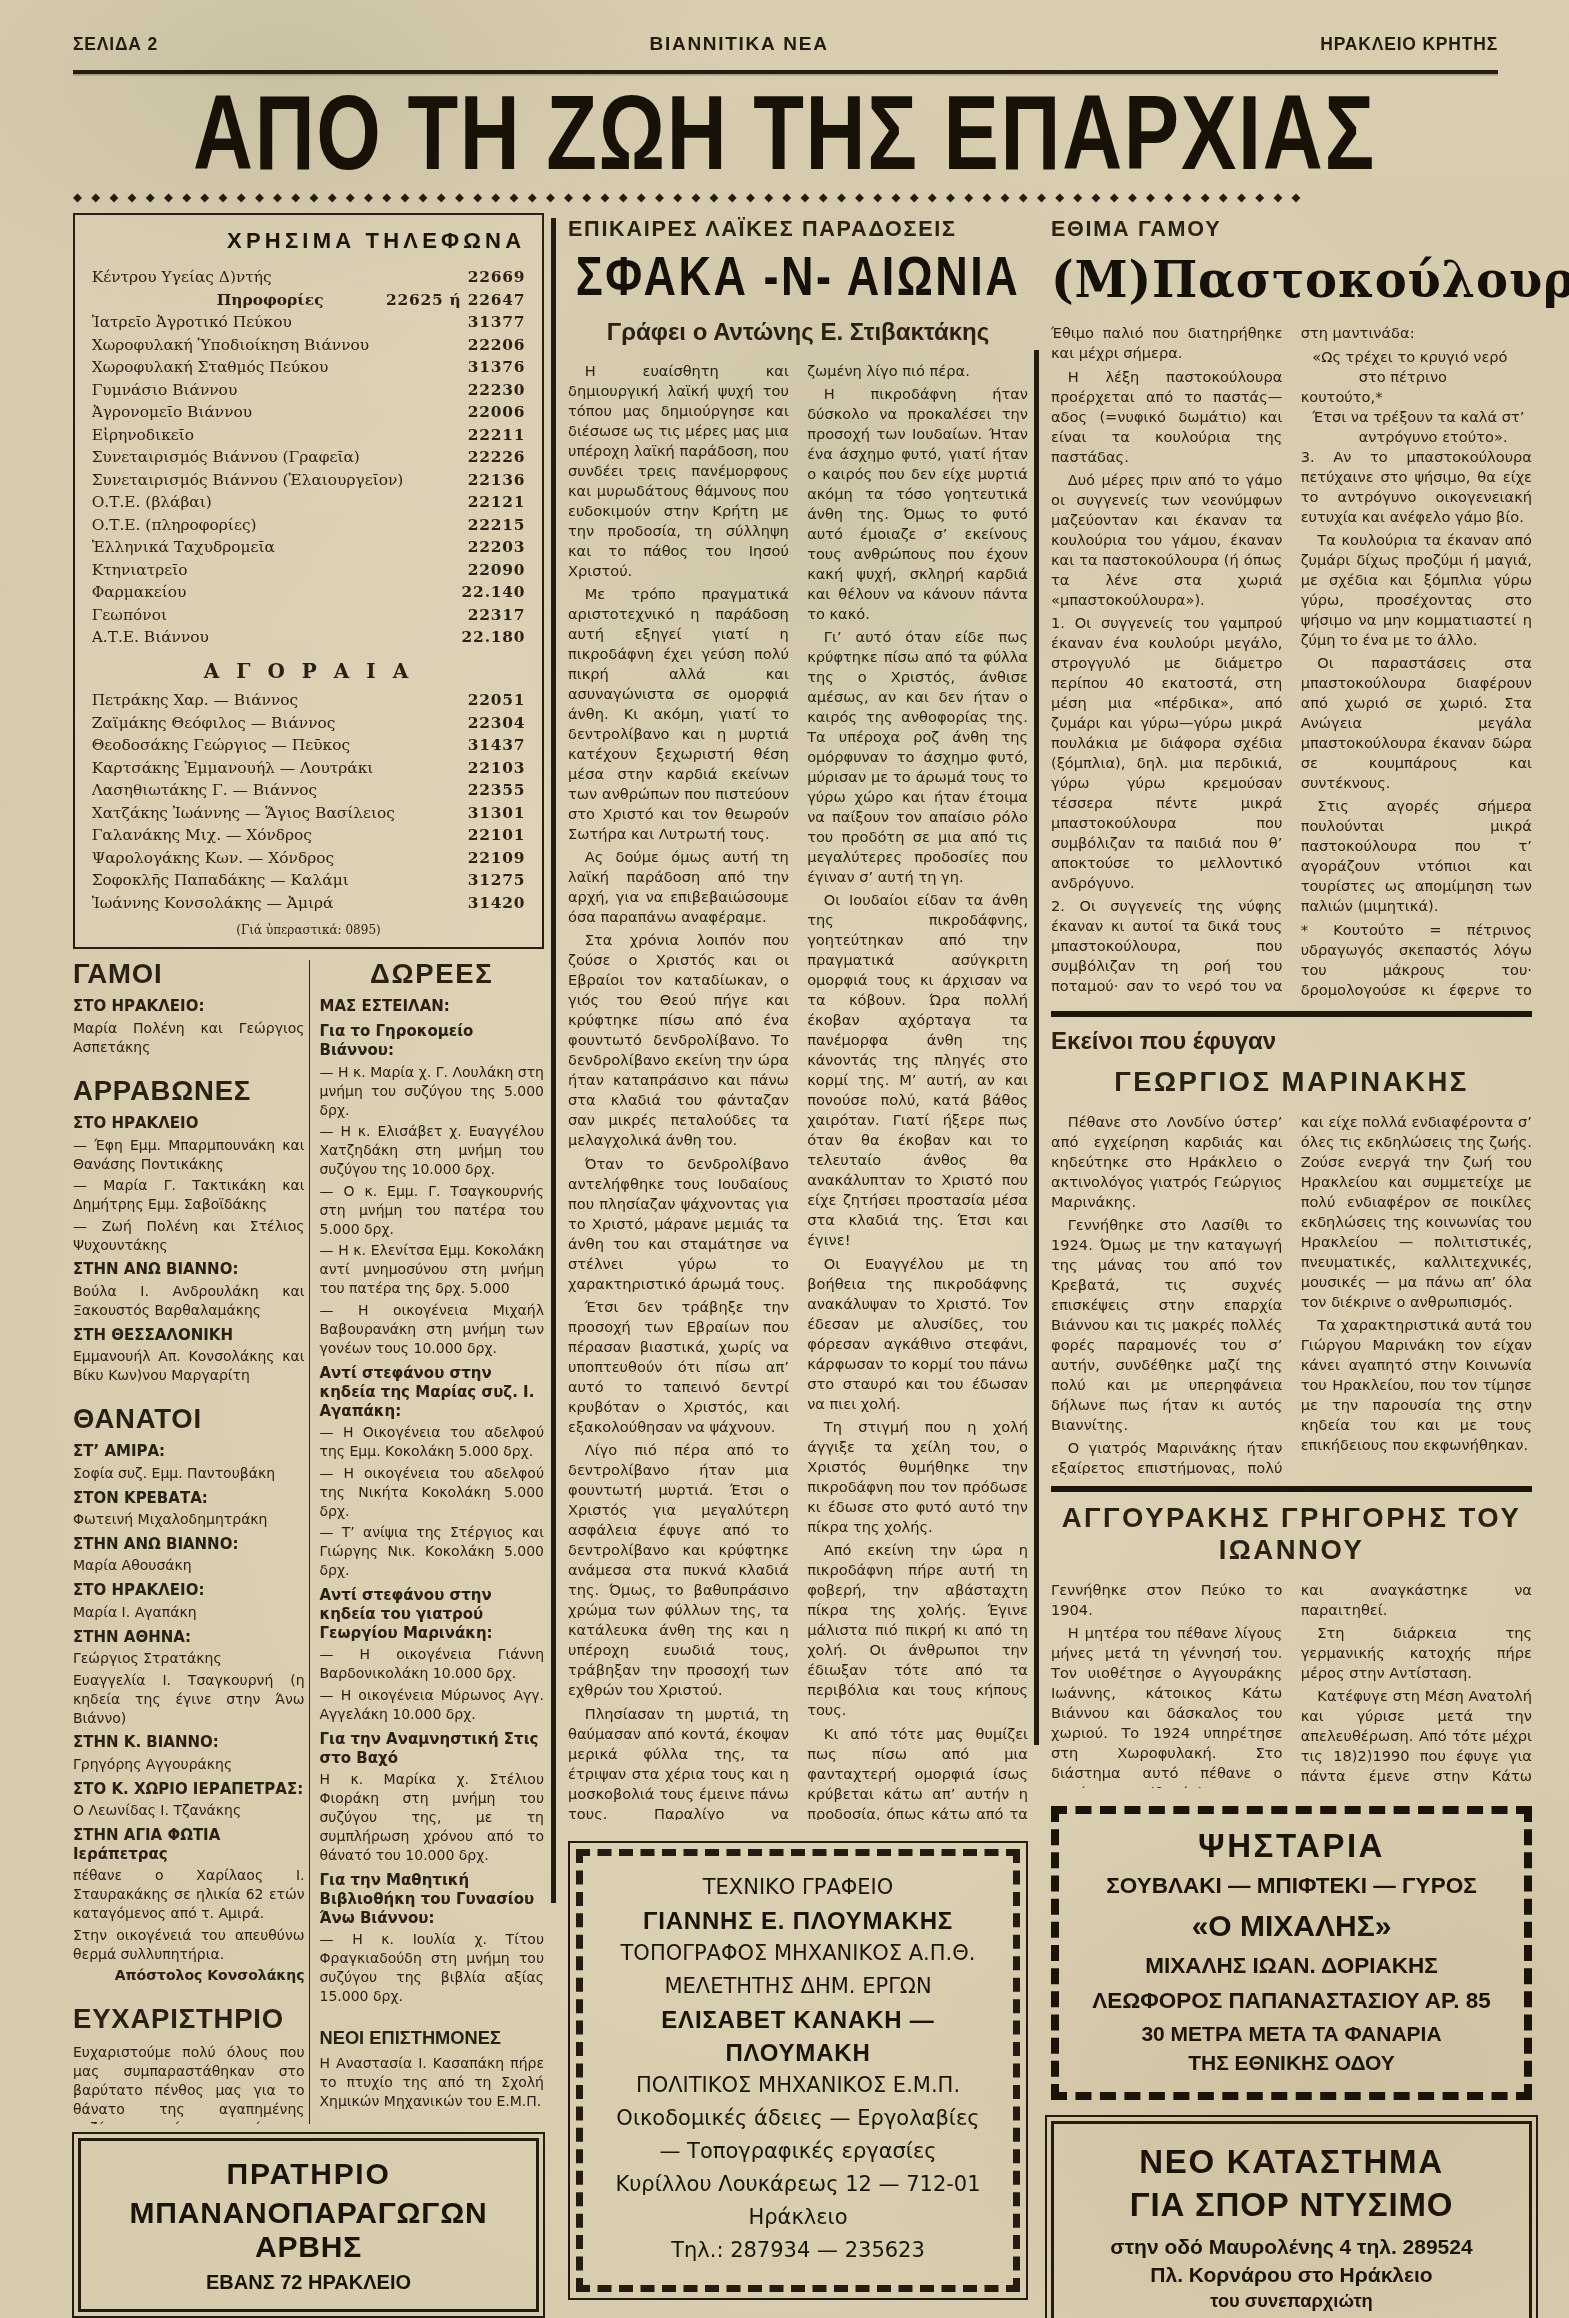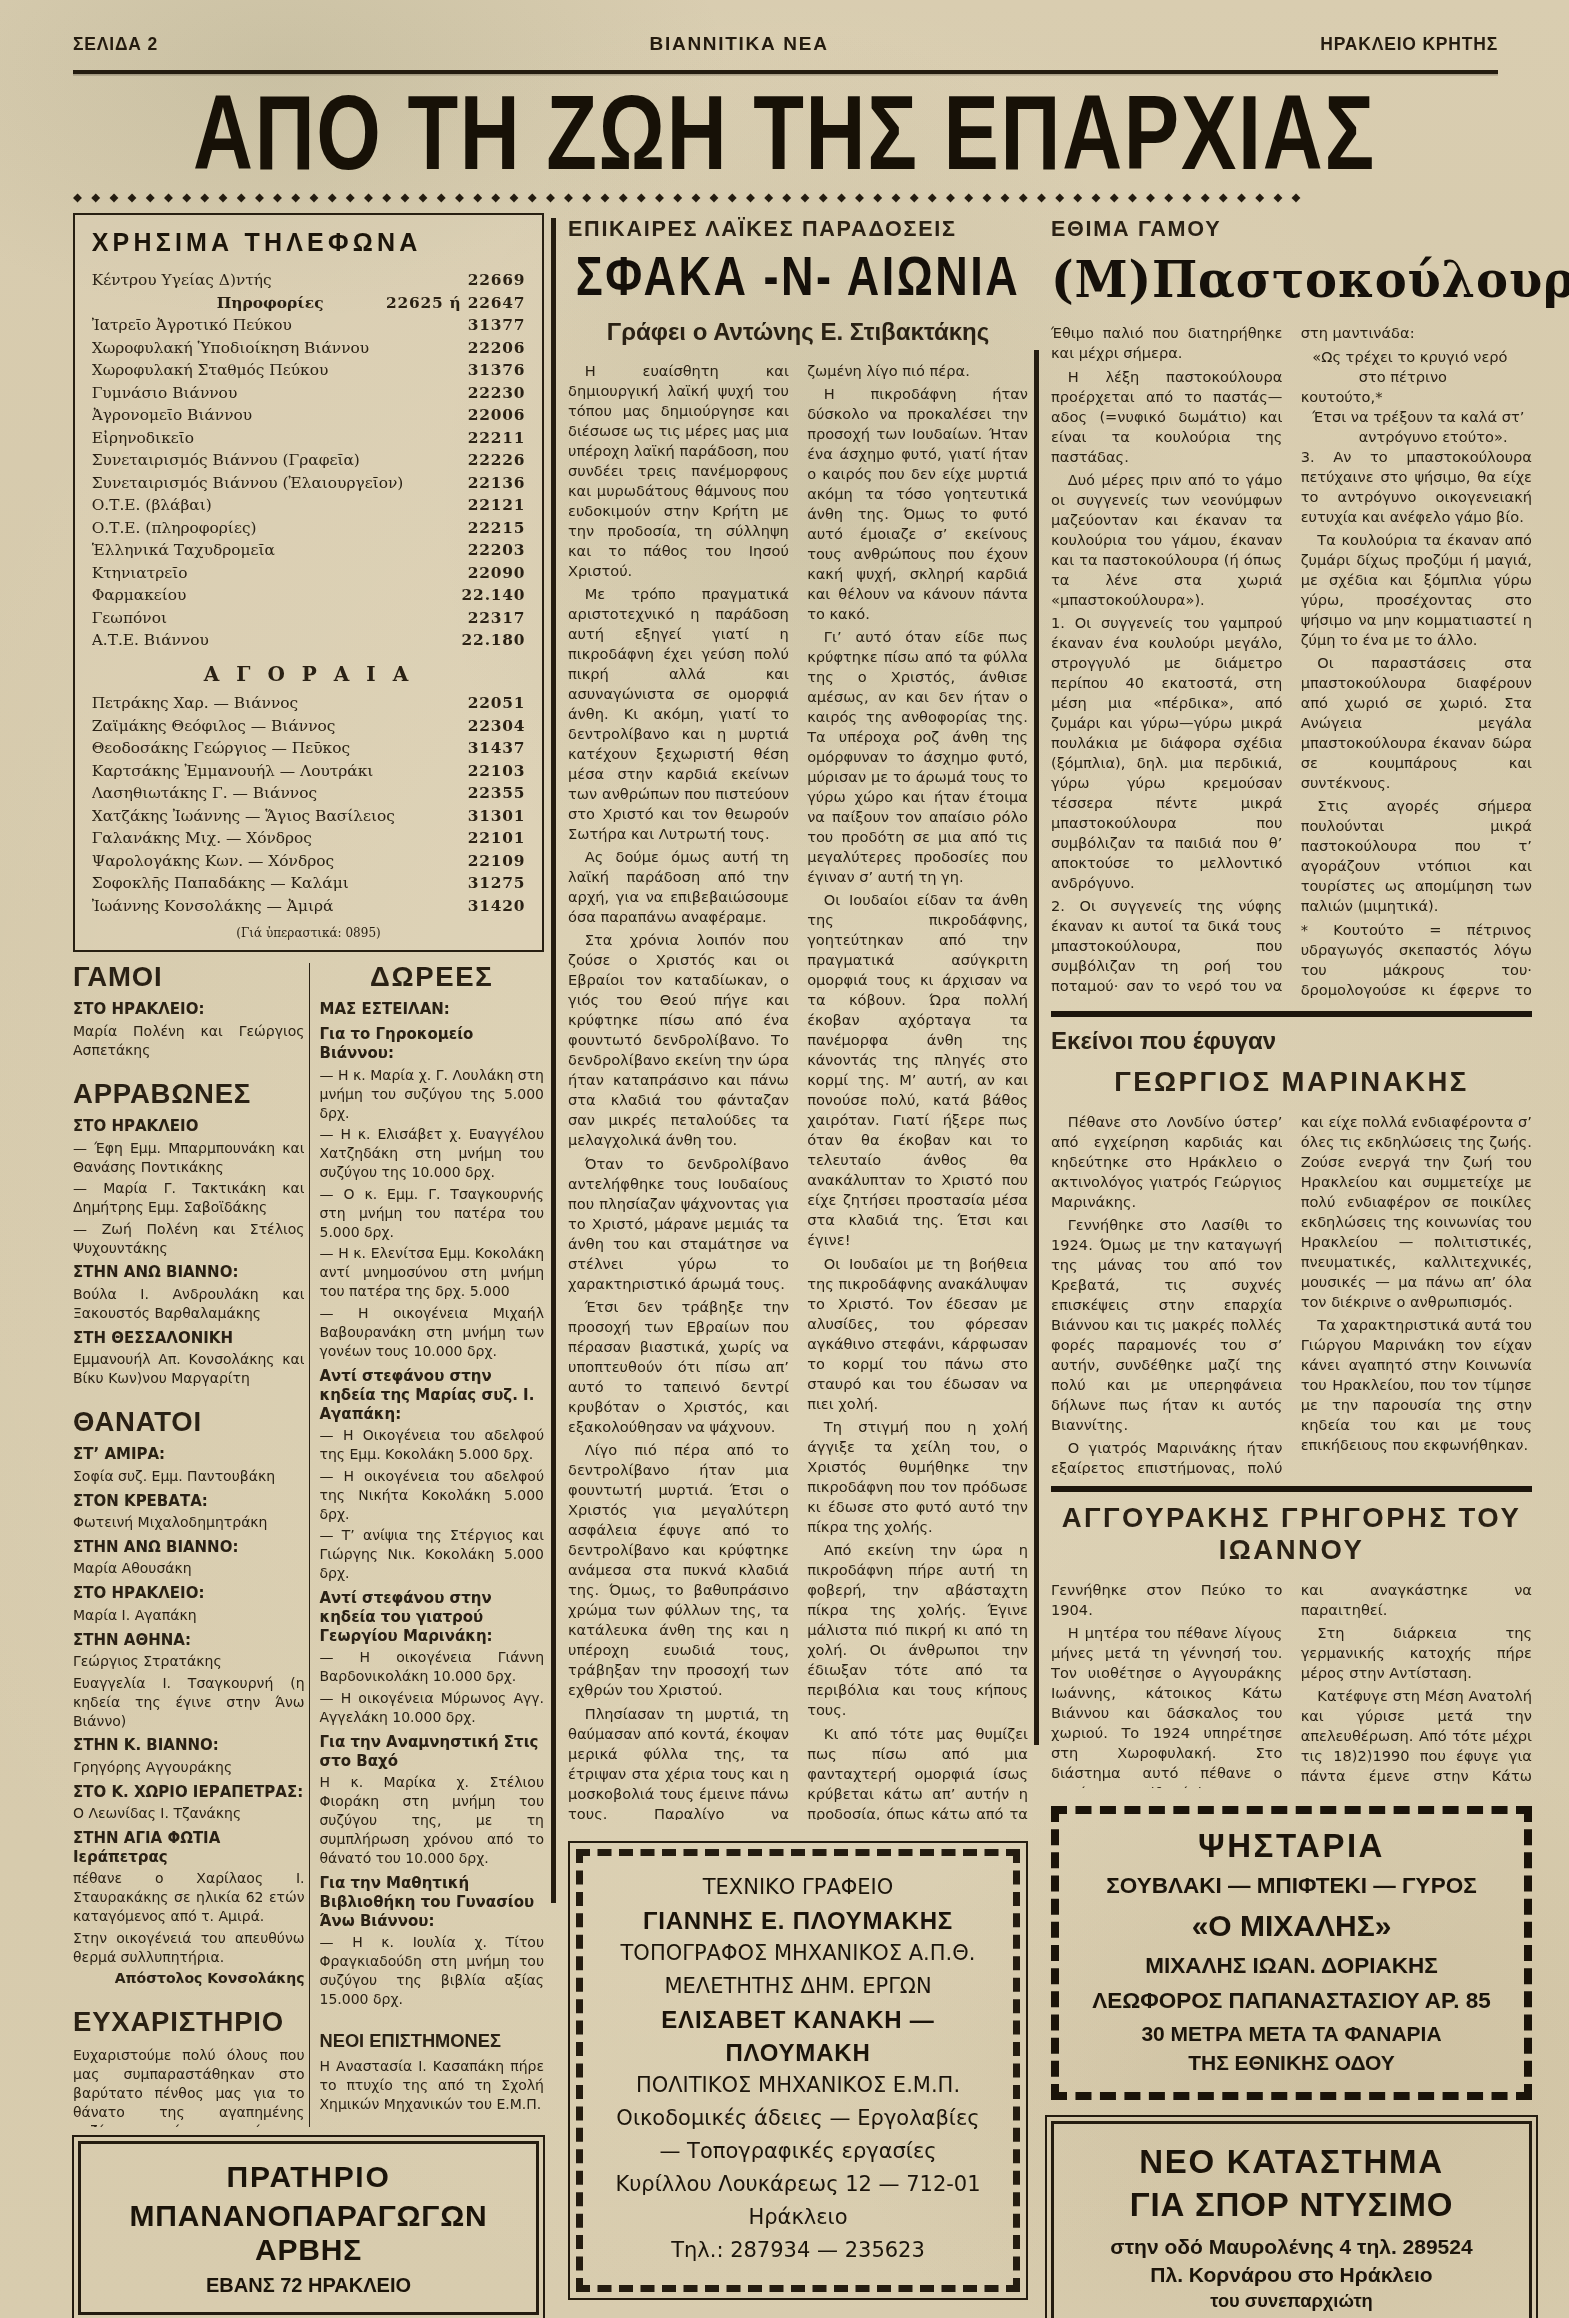--- a/index.html
+++ b/index.html
@@ -27,22 +27,22 @@
     color:#171107;transform:scaleY(1.28);transform-origin:top center;white-space:nowrap;}
   .diamonds{top:190px;left:73px;width:1425px;height:18.3px;overflow:hidden;white-space:nowrap;
     font-size:11.7px;letter-spacing:9.2px;color:#241c10;}
   
   .vbar{width:5px;background:#241c10;}
   .leftcol{top:213px;left:73px;width:471px;}
   .midcol{top:213px;left:568px;width:460px;}
   .rightcol{top:213px;left:1051px;width:481px;}
   
   .phones-box{border:2.5px solid #271f12;padding:11.7px 16.7px 10px;background:rgba(226,216,190,.25);}
-  .phones-title{text-align:left;font-family:"Liberation Sans",sans-serif;font-weight:700;
-    font-size:25px;letter-spacing:4.2px;color:#1c150a;margin:1.7px 0 11.7px;}
+  .phones-title{text-align:right;font-family:"Liberation Sans",sans-serif;font-weight:700;
+    font-size:22px;letter-spacing:4.2px;color:#1c150a;margin:1.7px 0 11.7px;}
   .ph-row{display:flex;justify-content:space-between;align-items:baseline;
     font-family:"DejaVu Serif",serif;font-size:15.4px;line-height:22.5px;}
   .ph-label{white-space:nowrap;overflow:hidden;}
   .ph-label.indent{padding-left:125px;font-weight:bold;}
   .ph-num{font-weight:700;letter-spacing:0.8px;}
   .agoraia-title{text-align:center;font-family:"DejaVu Serif",serif;font-weight:700;
     font-size:20px;letter-spacing:5px;margin:10px 0 6.7px;}
   .ph-foot{text-align:center;font-family:"DejaVu Serif",serif;font-size:12px;margin-top:8.3px;}
   
   .left-two-cols{display:flex;margin-top:11.7px;height:1164px;overflow:hidden;}
@@ -415,21 +415,21 @@
         <p class="art-p">Έτσι δεν τράβηξε την προσοχή των Εβραίων που πέρασαν βιαστικά, χωρίς να υποπτευθούν ότι πίσω απ’ αυτό το ταπεινό δεντρί κρυβόταν ο Χριστός, και εξακολούθησαν να ψάχνουν.</p>
         <p class="art-p">Λίγο πιό πέρα από το δεντρολίβανο ήταν μια φουντωτή μυρτιά. Έτσι ο Χριστός για μεγαλύτερη ασφάλεια έφυγε από το δεντρολίβανο και κρύφτηκε ανάμεσα στα πυκνά κλαδιά της. Όμως, το βαθυπράσινο χρώμα των φύλλων της, τα κατάλευκα άνθη της και η υπέροχη ευωδιά τους, τράβηξαν την προσοχή των εχθρών του Χριστού.</p>
         <p class="art-p">Πλησίασαν τη μυρτιά, τη θαύμασαν από κοντά, έκοψαν μερικά φύλλα της, τα έτριψαν στα χέρια τους και η μοσκοβολιά τους έμεινε πάνω τους. Παραλίγο να ανακαλύψουν το Χριστό!</p>
       </div>
     <div class="tc">
 
     <p class="art-p noind">ζωμένη λίγο πιό πέρα.</p>
         <p class="art-p">Η πικροδάφνη ήταν δύσκολο να προκαλέσει την προσοχή των Ιουδαίων. Ήταν ένα άσχημο φυτό, γιατί ήταν ο καιρός που δεν είχε μυρτιά ακόμη τα τόσο γοητευτικά άνθη της. Όμως το φυτό αυτό έμοιαζε σ’ εκείνους τους ανθρώπους που έχουν κακή ψυχή, σκληρή καρδιά και θέλουν να κάνουν πάντα το κακό.</p>
         <p class="art-p">Γι’ αυτό όταν είδε πως κρύφτηκε πίσω από τα φύλλα της ο Χριστός, άνθισε αμέσως, αν και δεν ήταν ο καιρός της ανθοφορίας της. Τα υπέροχα ροζ άνθη της ομόρφυναν το άσχημο φυτό, μύρισαν με το άρωμά τους το γύρω χώρο και ήταν έτοιμα να παίξουν τον απαίσιο ρόλο του προδότη σε μια από τις μεγαλύτερες προδοσίες που έγιναν σ’ αυτή τη γη.</p>
         <p class="art-p">Οι Ιουδαίοι είδαν τα άνθη της πικροδάφνης, γοητεύτηκαν από την πραγματικά ασύγκριτη ομορφιά τους κι άρχισαν να τα κόβουν. Ώρα πολλή έκοβαν αχόρταγα τα πανέμορφα άνθη της κάνοντάς της πληγές στο κορμί της. Μ’ αυτή, αν και πονούσε πολύ, κατά βάθος χαιρόταν. Γιατί ήξερε πως όταν θα έκοβαν και το τελευταίο άνθος θα ανακάλυπταν το Χριστό που είχε ζητήσει προστασία μέσα στα κλαδιά της. Έτσι και έγινε!</p>
-        <p class="art-p">Οι Ιουδαίοι με τη βοήθεια της πικροδάφνης ανακάλυψαν το Χριστό. Τον έδεσαν με αλυσίδες, του φόρεσαν αγκάθινο στεφάνι, κάρφωσαν το κορμί του πάνω στο σταυρό και του έδωσαν να πιει χολή.</p>
+        <p class="art-p">Οι Ευαγγέλου με τη βοήθεια της πικροδάφνης ανακάλυψαν το Χριστό. Τον έδεσαν με αλυσίδες, του φόρεσαν αγκάθινο στεφάνι, κάρφωσαν το κορμί του πάνω στο σταυρό και του έδωσαν να πιει χολή.</p>
         <p class="art-p">Τη στιγμή που η χολή άγγιξε τα χείλη του, ο Χριστός θυμήθηκε την πικροδάφνη που τον πρόδωσε κι έδωσε στο φυτό αυτό την πίκρα της χολής.</p>
         <p class="art-p">Από εκείνη την ώρα η πικροδάφνη πήρε αυτή τη φοβερή, την αβάσταχτη πίκρα της χολής. Έγινε μάλιστα πιό πικρή κι από τη χολή. Οι άνθρωποι την έδιωξαν τότε από τα περιβόλια και τους κήπους τους.</p>
         <p class="art-p">Κι από τότε μας θυμίζει πως πίσω από μια φανταχτερή ομορφιά ίσως κρύβεται κάτω απ’ αυτήν η προδοσία, όπως κάτω από τα υπέροχα άνθη της πικροδάφνης κρύβεται η φοβερή πίκρα.</p>
       </div>
   </div>
 
   <div class="ad ad-texniko">
     <div class="ad-texniko-inner">
       <span class="l">ΤΕΧΝΙΚΟ ΓΡΑΦΕΙΟ</span>
       <span class="l b">ΓΙΑΝΝΗΣ Ε. ΠΛΟΥΜΑΚΗΣ</span>

